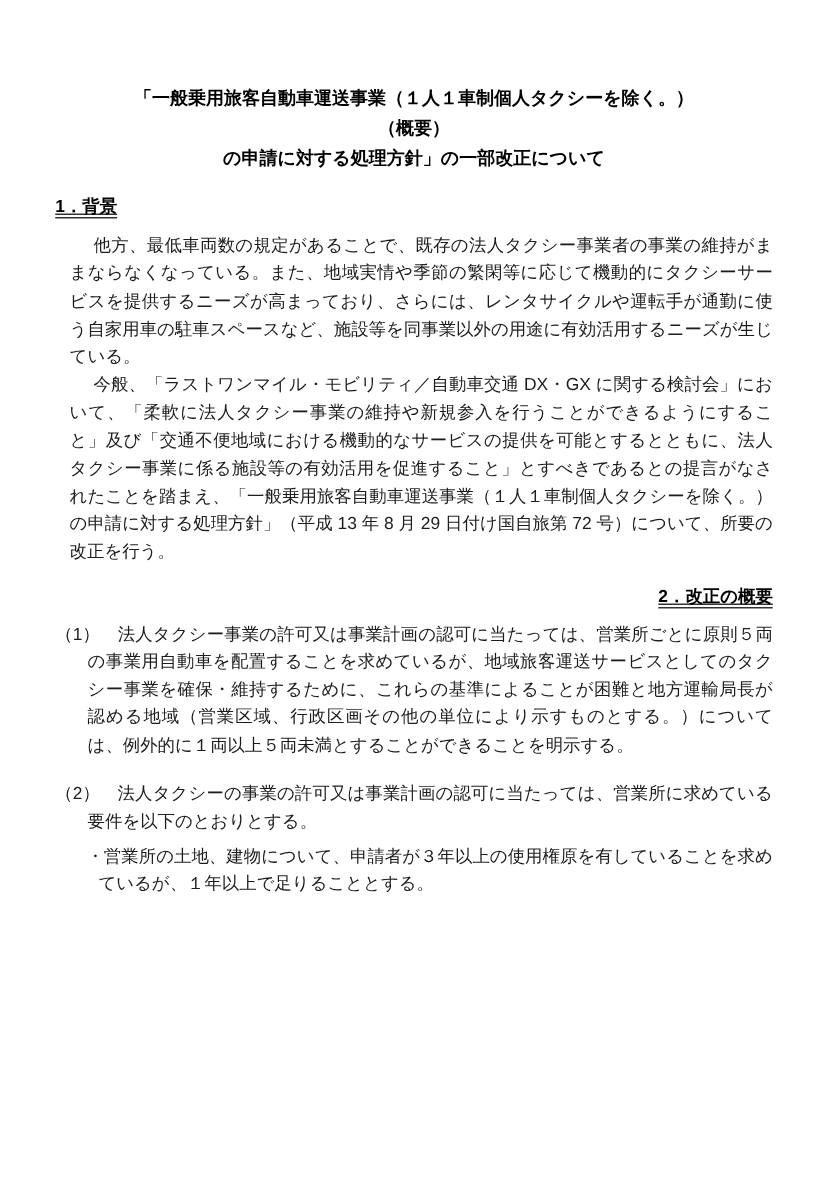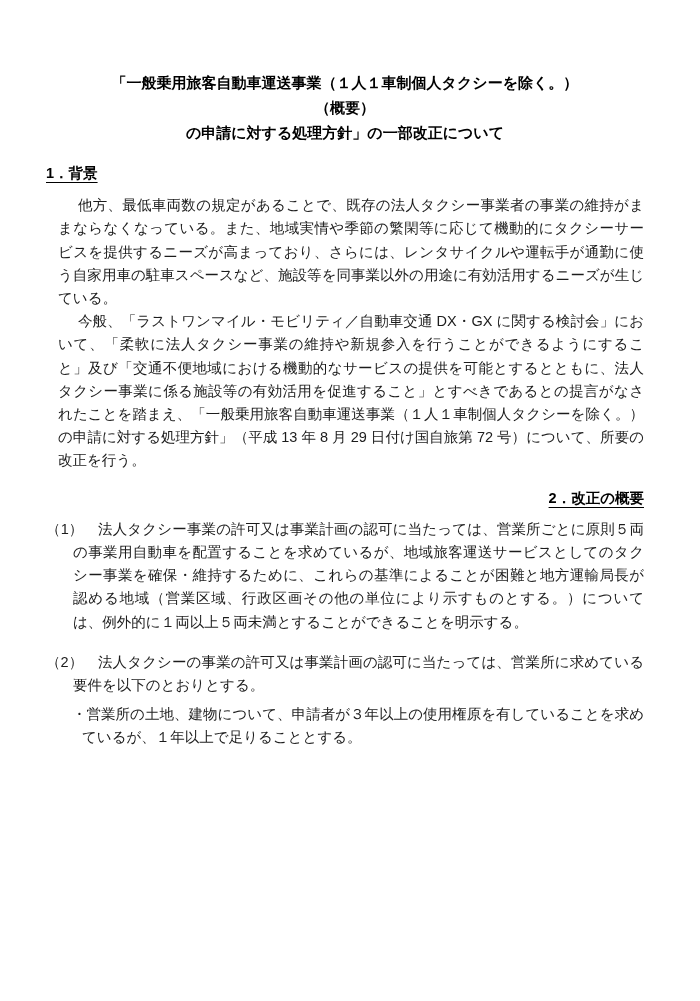--- a/index.html
+++ b/index.html
@@ -31,20 +31,21 @@
     color: #000000;
   }
   .issued {
     margin-top: 14px;
     text-align: right;
     line-height: 25px;
   }
   .heading {
     font-weight: bold;
     color: #000000;
+    text-decoration: underline;
   }
   .heading .u {
     text-decoration: underline;
     text-underline-offset: 4px;
   }
   .h1 { margin-top: 17px; margin-bottom: 9px; }
   .h2 { margin-top: 14px; margin-bottom: 8px; text-align: right; }
   p { margin: 0; }
   .para {
     margin-left: 12px;

